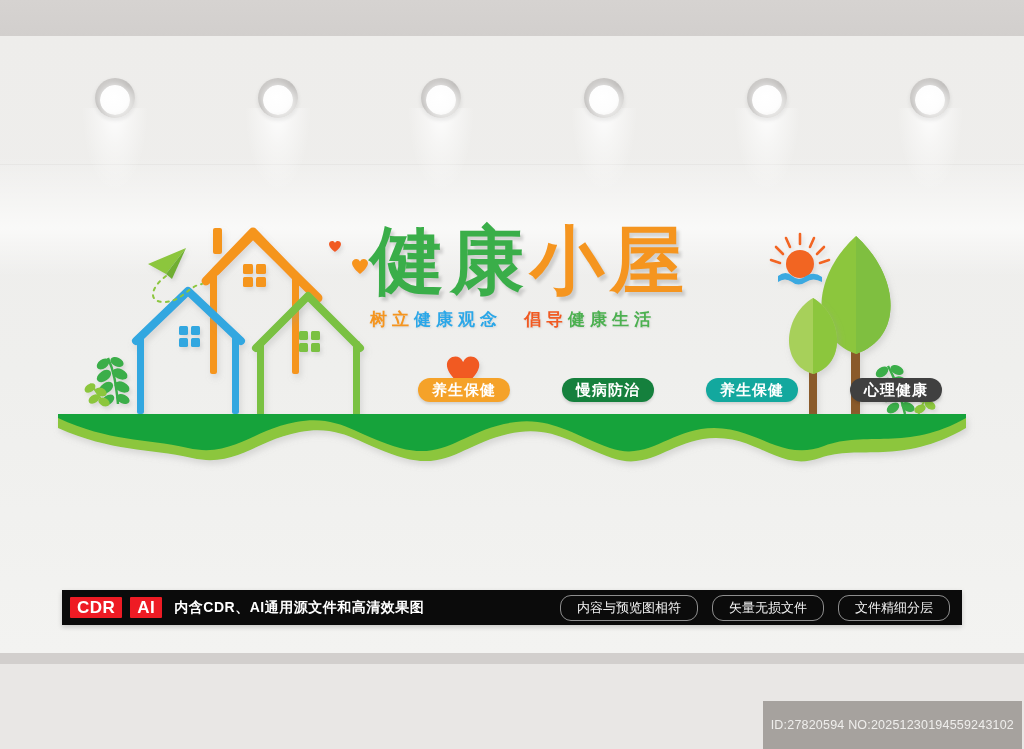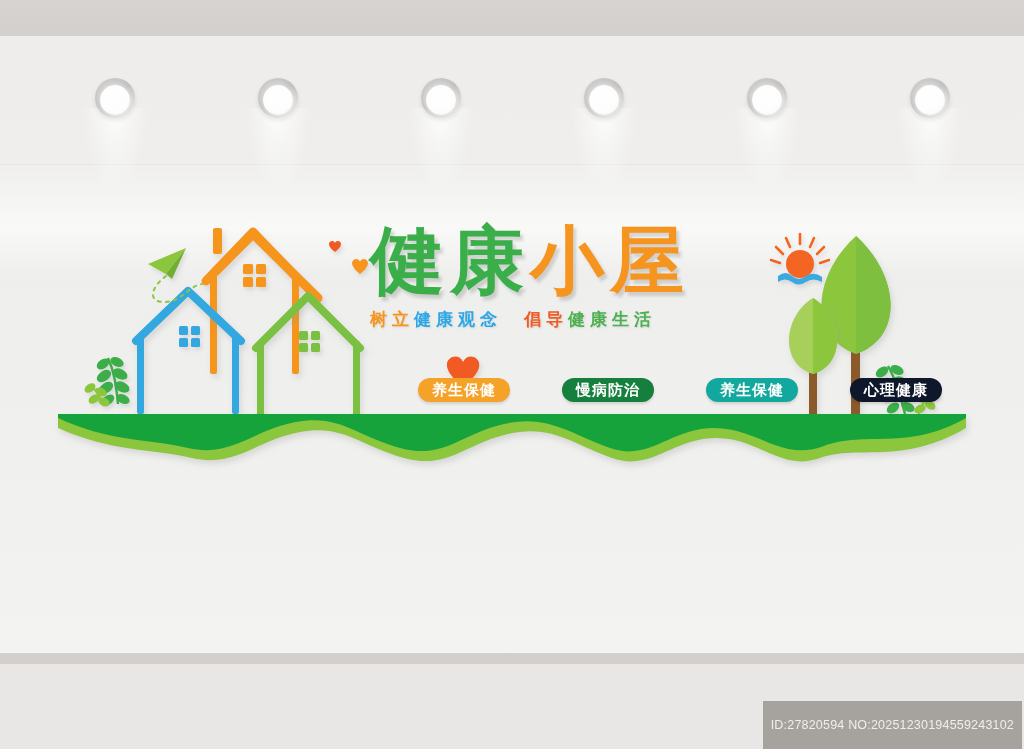--- a/index.html
+++ b/index.html
@@ -265,22 +265,32 @@
       </div>
       <div class="sub-title">
         <span class="s-orange">树</span><span class="s-orange">立</span><span class="s-blue">健</span><span class="s-blue">康</span><span class="s-blue">观</span><span class="s-blue">念</span><span class="gap"></span><span class="s-red">倡</span><span class="s-red">导</span><span class="s-green">健</span><span class="s-green">康</span><span class="s-green">生</span><span class="s-green">活</span>
       </div>
     </div>
 
     <div class="pills">
       <div class="pill" style="background:#f5a229;"><span>养生保健</span></div>
       <div class="pill" style="background:#15803d;"><span>慢病防治</span></div>
       <div class="pill" style="background:#13a89e;"><span>养生保健</span></div>
-      <div class="pill" style="background:#0f172a;"><span>心理健康</span></div>
+      <div class="pill" style="background:#404040;"><span>心理健康</span></div>
     </div>
   </div>
 
+  <div class="blackbar">
+    <div class="tag">CDR</div>
+    <div class="tag">AI</div>
+    <div class="bar-text">内含CDR、AI通用源文件和高清效果图</div>
+    <div class="bar-pills">
+      <div class="obox">内容与预览图相符</div>
+      <div class="obox">矢量无损文件</div>
+      <div class="obox">文件精细分层</div>
+    </div>
+  </div>
 
   <div class="bottom-band"></div>
   <div class="footer-area"></div>
   <div class="idbox">ID:27820594 NO:20251230194559243102</div>
 
 </div>
 
 </body></html>

